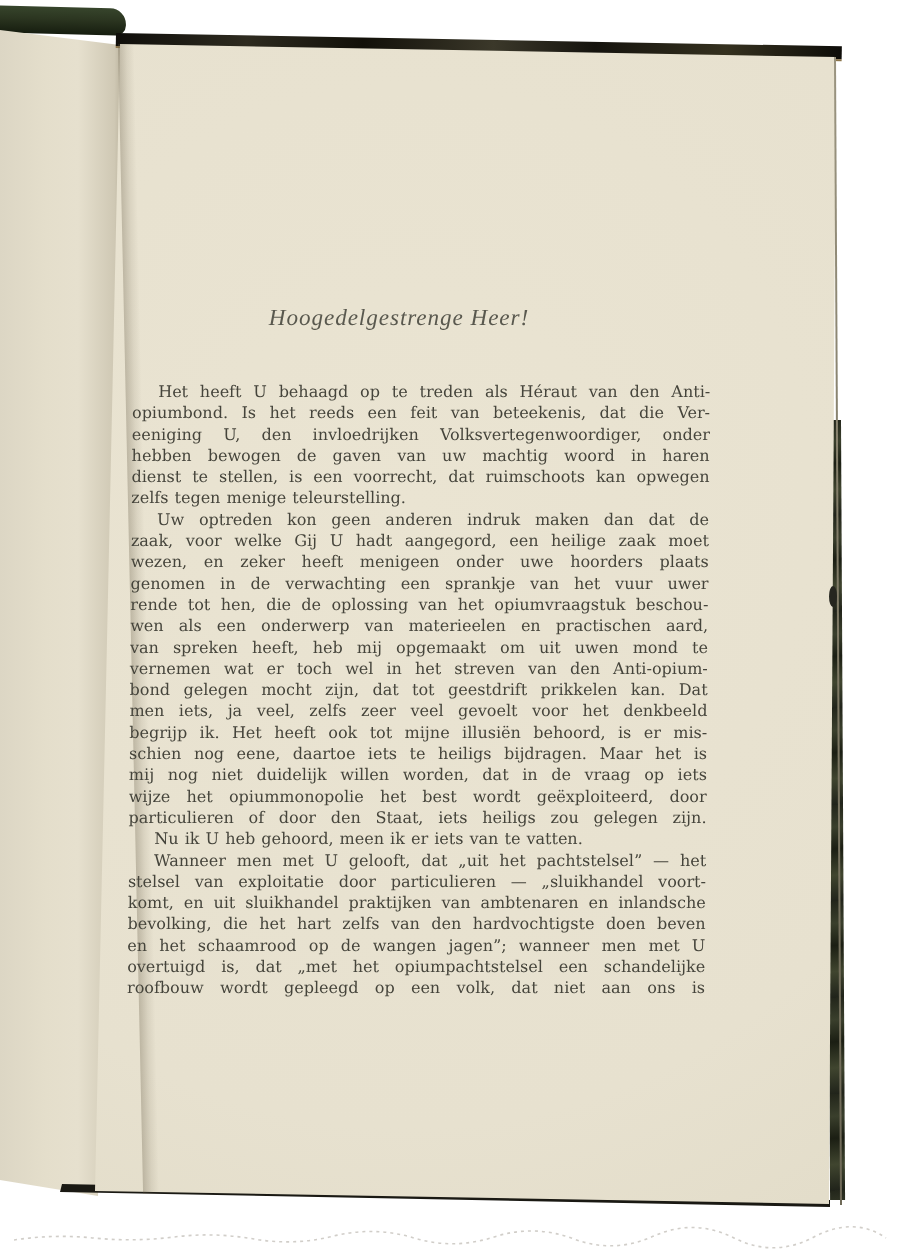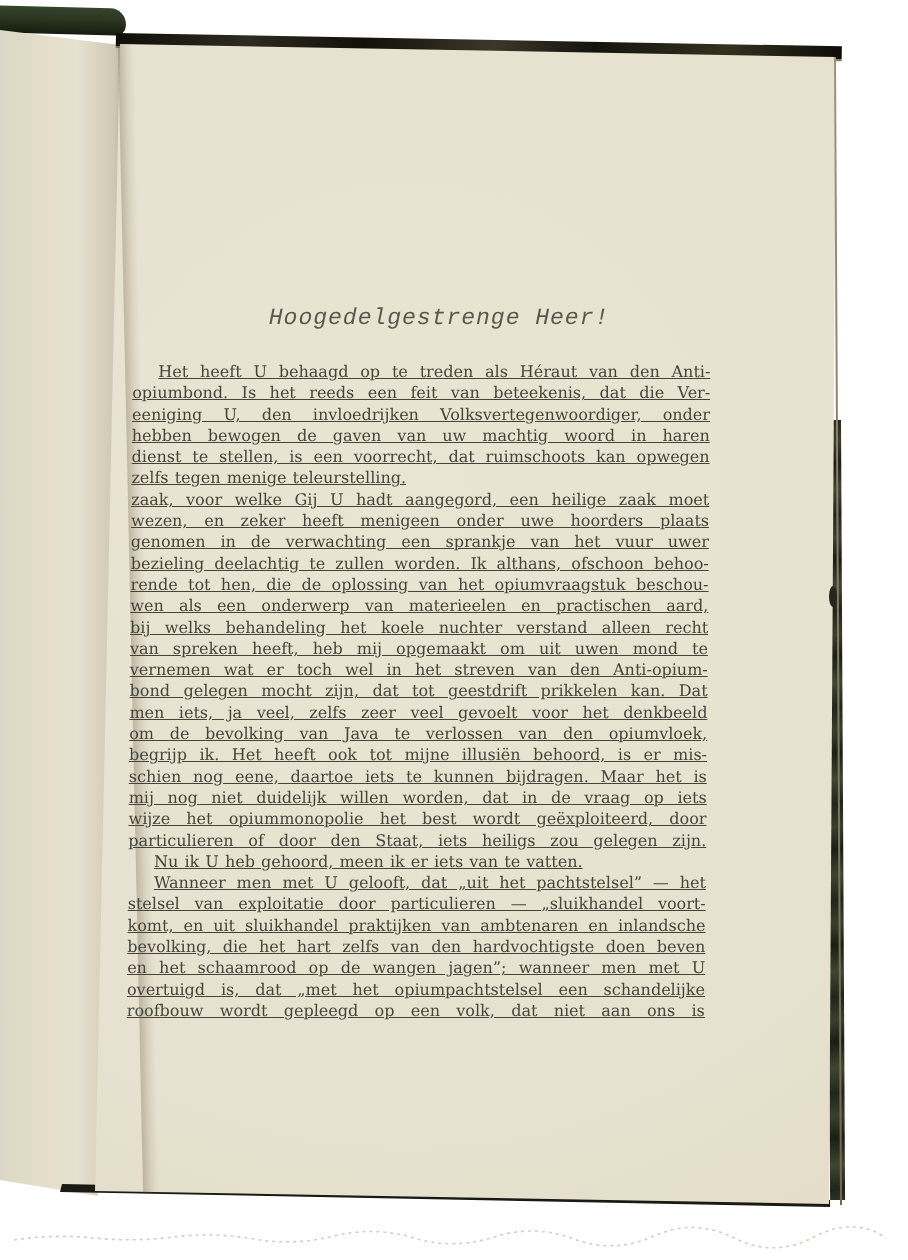--- a/index.html
+++ b/index.html
@@ -88,30 +88,30 @@
   }
   .floor-shadow{position:absolute;left:14px;top:1224px;z-index:1;}
 
   
   .page-text{
     position:absolute;left:133px;top:303px;width:578px;z-index:6;
     transform:skewX(-0.5deg);transform-origin:top left;
     color:var(--ink);
   }
   .heading{
-    font-family:Liberation Mono, monospace;
+    font-family:Liberation Serif, serif;
     font-style:italic;font-weight:normal;
     font-size:23px;line-height:30px;letter-spacing:1px;
     color:var(--heading-ink);
-    padding-left:136px;margin-bottom:28px;
+    padding-left:136px;margin-bottom:48px;
   }
   .body-text{font-size:16px;line-height:21.3px;word-spacing:1px;}
   .tline{
     height:21.3px;white-space:normal;overflow:visible;
-    text-align:justify;text-align-last:justify;text-decoration:underline;
+    text-align:justify;text-align-last:justify;
   }
   .tline.ind{text-indent:26px;}
   .tline.nojust{text-align-last:left;}
 </style>
 </head>
 <body>
 
 <div class="photo">
   <div class="cover-corner"></div>
   <div class="cover-right-edge"></div>
@@ -128,34 +128,32 @@
 
   <div class="page-text">
     <div class="heading">Hoogedelgestrenge Heer!</div>
     <div class="body-text">
         <div class="tline ind">Het heeft U behaagd op te treden als Héraut van den Anti-</div>
         <div class="tline">opiumbond.  Is het reeds een feit van beteekenis, dat die Ver-</div>
         <div class="tline">eeniging U, den invloedrijken Volksvertegenwoordiger, onder</div>
         <div class="tline">hebben bewogen de gaven van uw machtig woord in haren</div>
         <div class="tline">dienst te stellen, is een voorrecht, dat ruimschoots kan opwegen</div>
         <div class="tline nojust">zelfs tegen menige teleurstelling.</div>
+        <div class="tline ind">Uw optreden kon geen anderen indruk maken dan dat de</div>
         <div class="tline">zaak, voor welke Gij U hadt aangegord, een heilige zaak moet</div>
         <div class="tline">wezen, en zeker heeft menigeen onder uwe hoorders plaats</div>
         <div class="tline">genomen in de verwachting een sprankje van het vuur uwer</div>
-        <div class="tline">bezieling deelachtig te zullen worden. Ik althans, ofschoon behoo-</div>
         <div class="tline">rende tot hen, die de oplossing van het opiumvraagstuk beschou-</div>
         <div class="tline">wen als een onderwerp van materieelen en practischen aard,</div>
-        <div class="tline">bij welks behandeling het koele nuchter verstand alleen recht</div>
         <div class="tline">van spreken heeft, heb mij opgemaakt om uit uwen mond te</div>
         <div class="tline">vernemen wat er toch wel in het streven van den Anti-opium-</div>
         <div class="tline">bond gelegen mocht zijn, dat tot geestdrift prikkelen kan. Dat</div>
         <div class="tline">men iets, ja veel, zelfs zeer veel gevoelt voor het denkbeeld</div>
-        <div class="tline">om de bevolking van Java te verlossen van den opiumvloek,</div>
         <div class="tline">begrijp ik. Het heeft ook tot mijne illusiën behoord, is er mis-</div>
-        <div class="tline">schien nog eene, daartoe iets te kunnen bijdragen. Maar het is</div>
+        <div class="tline">schien nog eene, daartoe iets te heiligs bijdragen. Maar het is</div>
         <div class="tline">mij nog niet duidelijk willen worden, dat in de vraag op iets</div>
         <div class="tline">wijze het opiummonopolie het best wordt geëxploiteerd, door</div>
         <div class="tline">particulieren of door den Staat, iets heiligs zou gelegen zijn.</div>
         <div class="tline ind nojust">Nu ik U heb gehoord, meen ik er iets van te vatten.</div>
         <div class="tline ind">Wanneer men met U gelooft, dat „uit het pachtstelsel” — het</div>
         <div class="tline">stelsel van exploitatie door particulieren — „sluikhandel voort-</div>
         <div class="tline">komt, en uit sluikhandel praktijken van ambtenaren en inlandsche</div>
         <div class="tline">bevolking, die het hart zelfs van den hardvochtigste doen beven</div>
         <div class="tline">en het schaamrood op de wangen jagen”; wanneer men met U</div>
         <div class="tline">overtuigd is, dat „met het opiumpachtstelsel een schandelijke</div>

